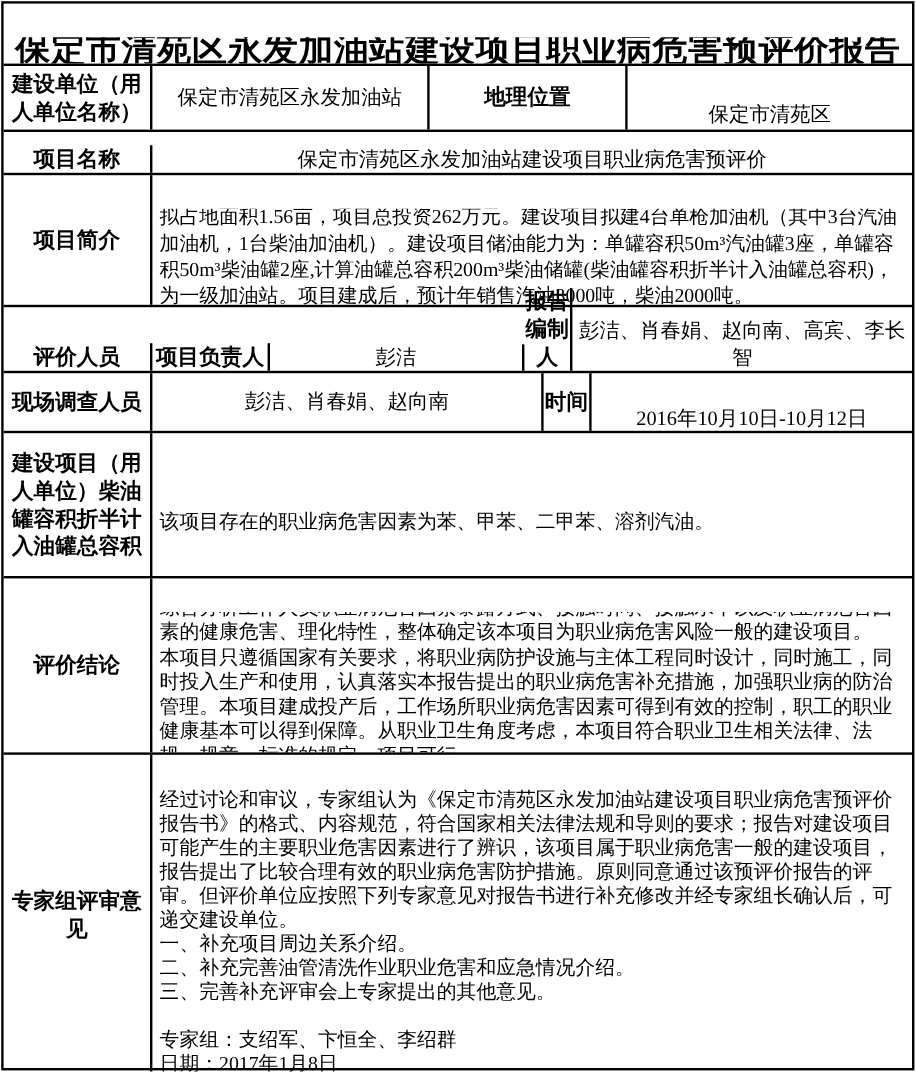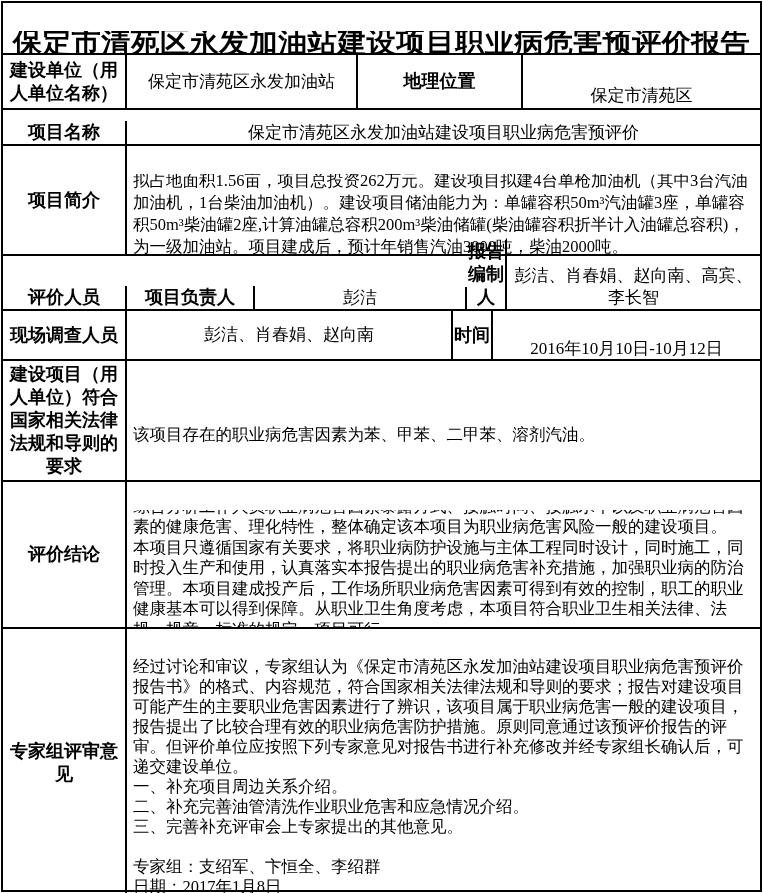--- a/index.html
+++ b/index.html
@@ -63,21 +63,21 @@
   .r3 { height: 110px; }
   .r4 { height: 55px; align-items: flex-end; }
   .r5 { height: 50px; font-family: Liberation Serif, serif; }
   .r6 { height: 121px; }
   .r7 { height: 147px; }
 
   
   .colA   { width: 124px; flex-shrink: 0; }
   .w231   { width: 231px; flex-shrink: 0; }
   .w165   { width: 165px; flex-shrink: 0; }
-  .w114   { width: 128px; flex-shrink: 0; }
+  .w114   { width: 98px; flex-shrink: 0; }
   .w212   { width: 212px; flex-shrink: 0; }
   .w62    { width: 40px;  flex-shrink: 0; }
   .w326   { width: 326px; flex-shrink: 0; }
   .grow   { flex: 1; margin-top: 28px; }
 </style>
 </head>
 <body>
 
 <div class="doc">
 
@@ -148,21 +148,21 @@
     <div class="cell label w62">
       <div class="txt">时间</div>
     </div>
     <div class="cell val lastcol grow">
       <div class="txt">2016年10月10日-10月12日</div>
     </div>
   </div>
 
   <div class="row r6">
     <div class="cell label colA">
-      <div class="txt">建设项目（用人单位）符合国家相关法律法规和导则的要求</div>
+      <div class="txt">建设项目（用人单位）柴油罐容积折半计入油罐总容积</div>
     </div>
     <div class="cell content lastcol grow">
       <div class="txt">该项目存在的职业病危害因素为苯、甲苯、二甲苯、溶剂汽油。</div>
     </div>
   </div>
 
   <div class="row r7">
     <div class="cell label colA">
       <div class="txt">评价结论</div>
     </div>

